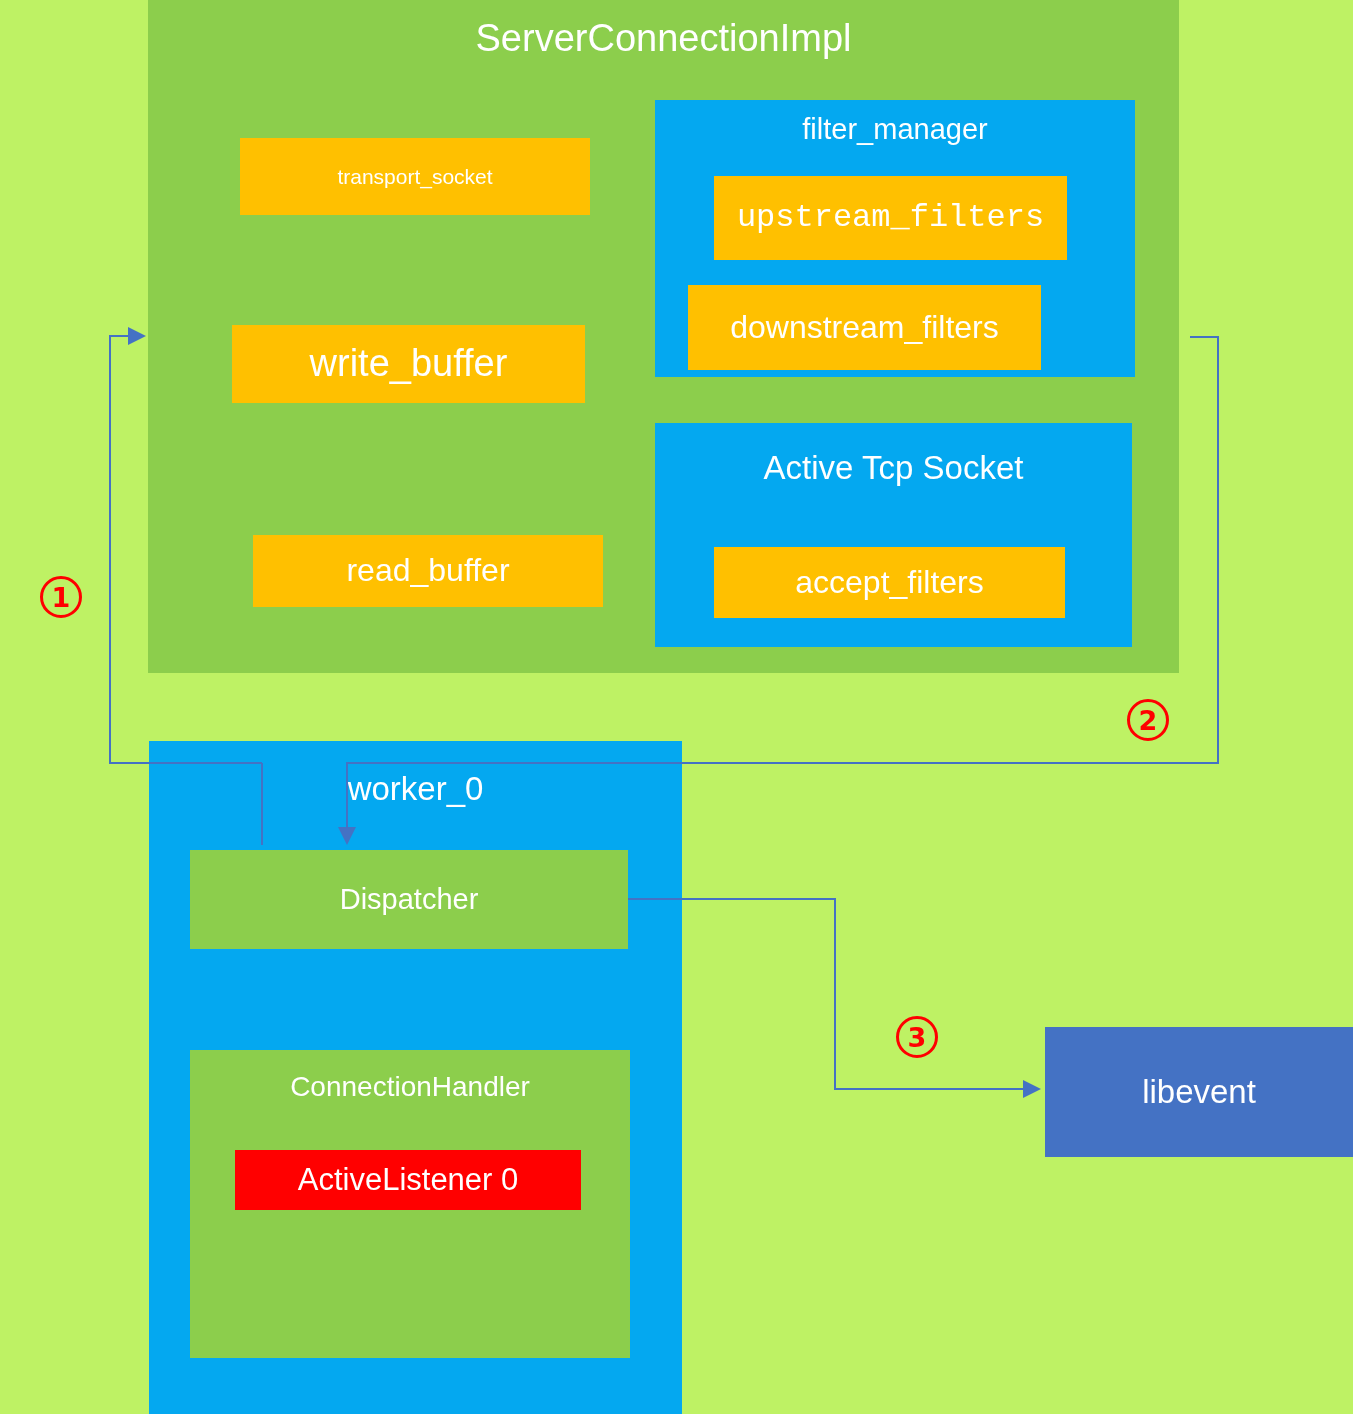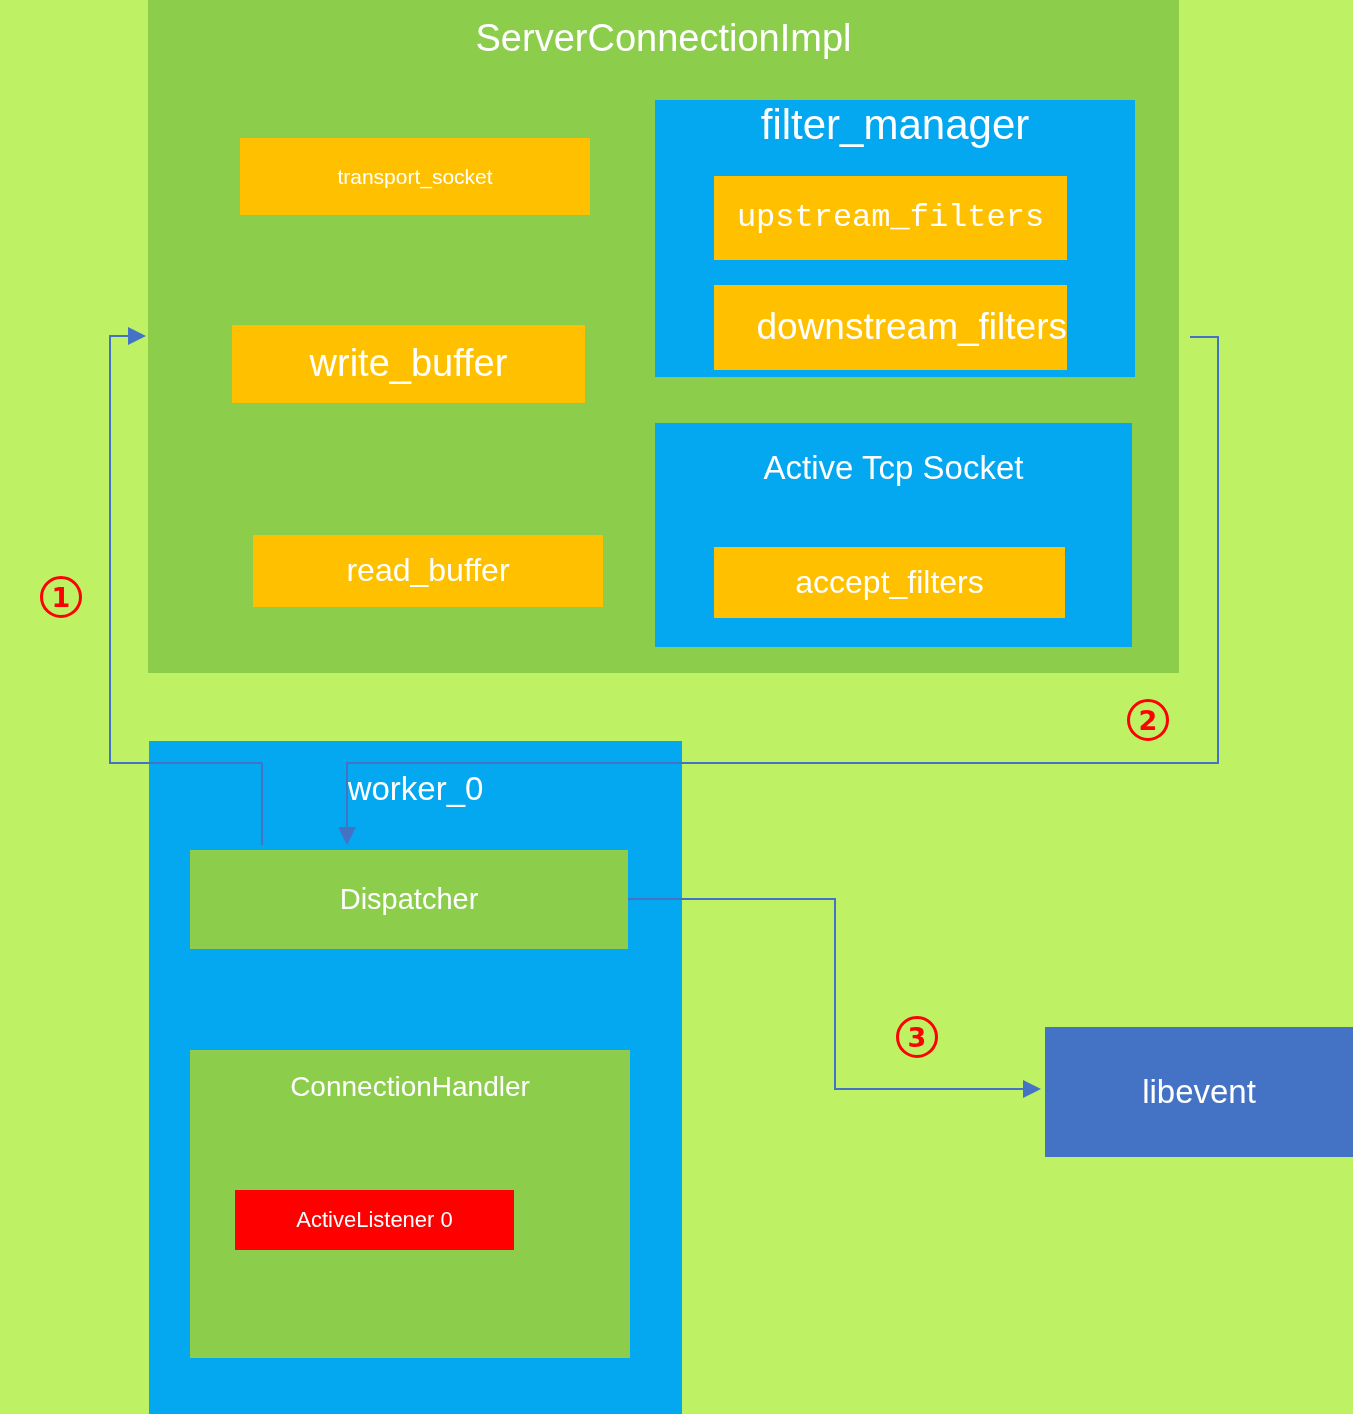--- a/index.html
+++ b/index.html
@@ -33,21 +33,21 @@
   #server-connection-impl {
     left: 148px; top: 0px; width: 1031px; height: 673px;
     background: #8CCE4C;
   }
   #server-connection-impl > .lbl { font-size: 38px; padding-top: 18px; }
 
   #filter-manager {
     left: 655px; top: 100px; width: 480px; height: 277px;
     background: #04A8F0;
   }
-  #filter-manager > .lbl { font-size: 42px; padding-top: 2px; }
+  #filter-manager > .lbl { font-size: 29px; padding-top: 14px; }
 
   #active-tcp-socket {
     left: 655px; top: 423px; width: 477px; height: 224px;
     background: #04A8F0;
   }
   #active-tcp-socket > .lbl { font-size: 33px; padding-top: 27px; }
 
   #worker-0 {
     left: 149px; top: 741px; width: 533px; height: 673px;
     background: #04A8F0;
@@ -63,24 +63,24 @@
   
   .orange { background: #FFC000; }
   .green  { background: #8CCE4C; }
   .red    { background: #FF0000; }
   .indigo { background: #4472C4; }
 
   #transport-socket { left: 240px; top: 138px; width: 350px; height: 77px; font-size: 21px; }
   #write-buffer     { left: 232px; top: 325px; width: 353px; height: 78px; font-size: 38px; }
   #read-buffer      { left: 253px; top: 535px; width: 350px; height: 72px; font-size: 32px; }
   #upstream-filters   { left: 714px; top: 176px; width: 353px; height: 84px; font-size: 32px; font-family: Liberation Mono, monospace; }
-  #downstream-filters { left: 714px; top: 285px; width: 353px; height: 85px; font-size: 37px; justify-content: flex-end; }
+  #downstream-filters { left: 688px; top: 285px; width: 353px; height: 85px; font-size: 32px; }
   #accept-filters     { left: 714px; top: 547px; width: 351px; height: 71px; font-size: 32px; }
   #dispatcher       { left: 190px; top: 850px; width: 438px; height: 99px; font-size: 29px; }
-  #active-listener  { left: 235px; top: 1190px; width: 279px; height: 60px; font-size: 22px; }
+  #active-listener  { left: 235px; top: 1150px; width: 346px; height: 60px; font-size: 31px; }
   #libevent         { left: 1045px; top: 1027px; width: 308px; height: 130px; font-size: 33px; }
 
   
   #connectors {
     position: absolute;
     left: 0; top: 0;
     width: 1353px; height: 1414px;
     pointer-events: none;
   }
 

